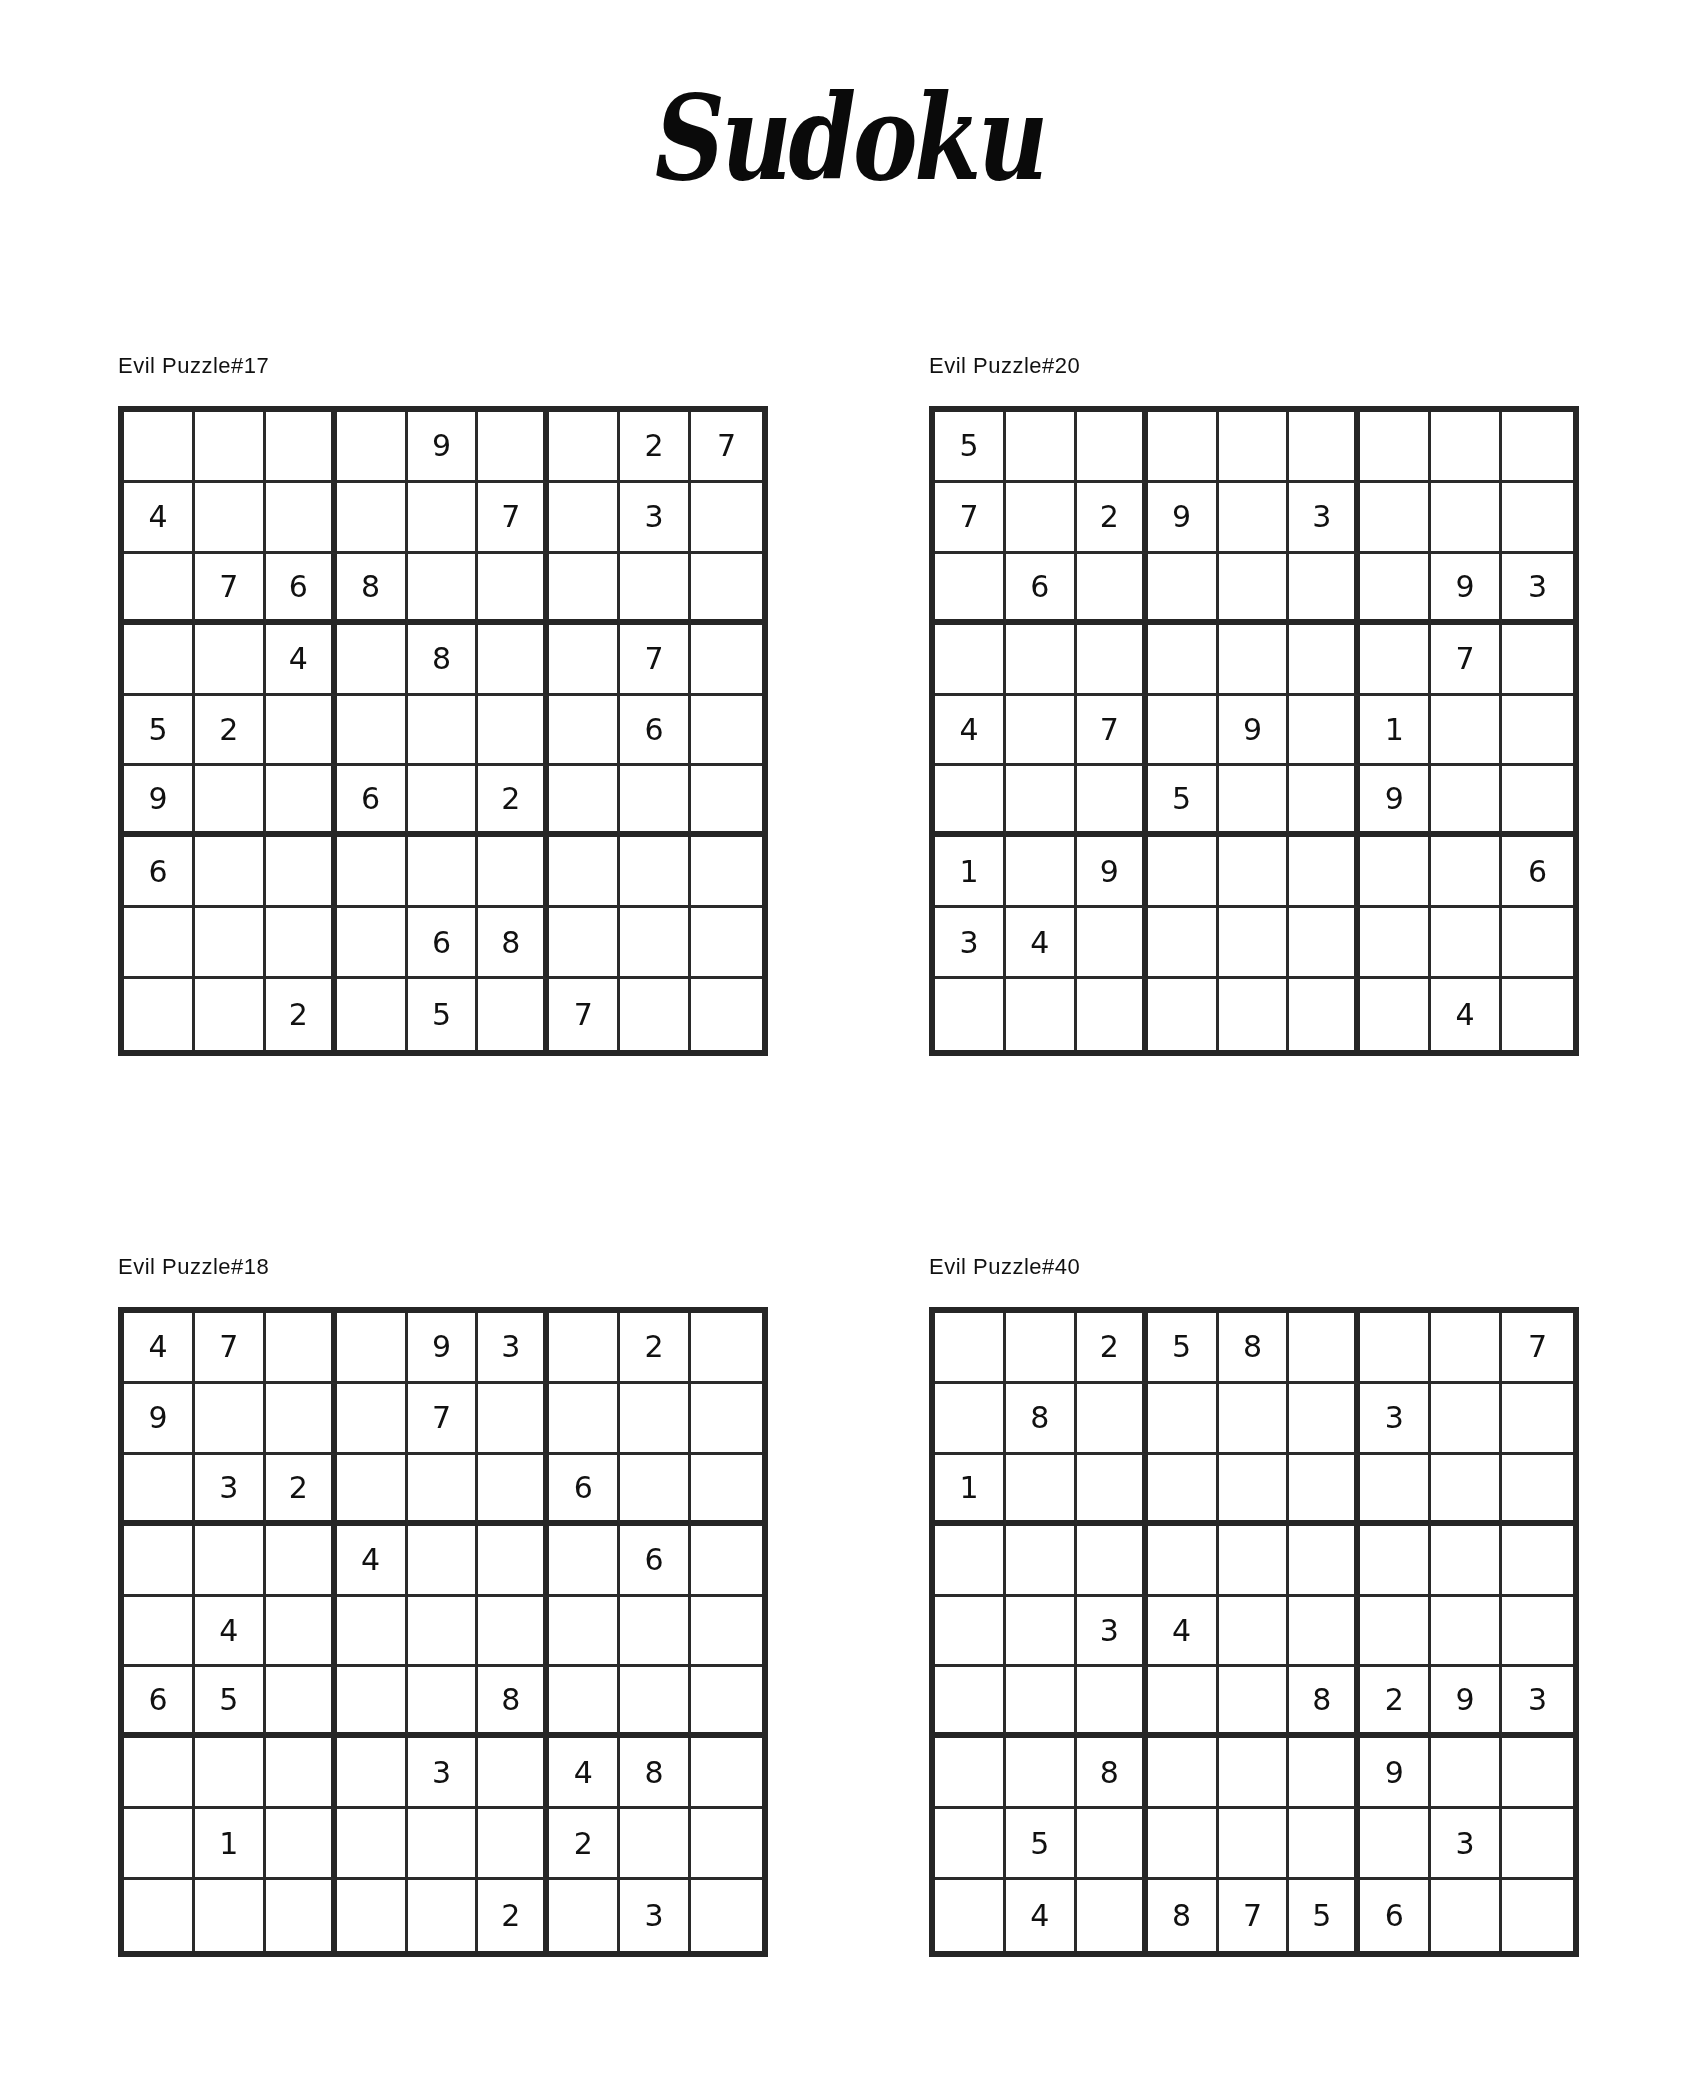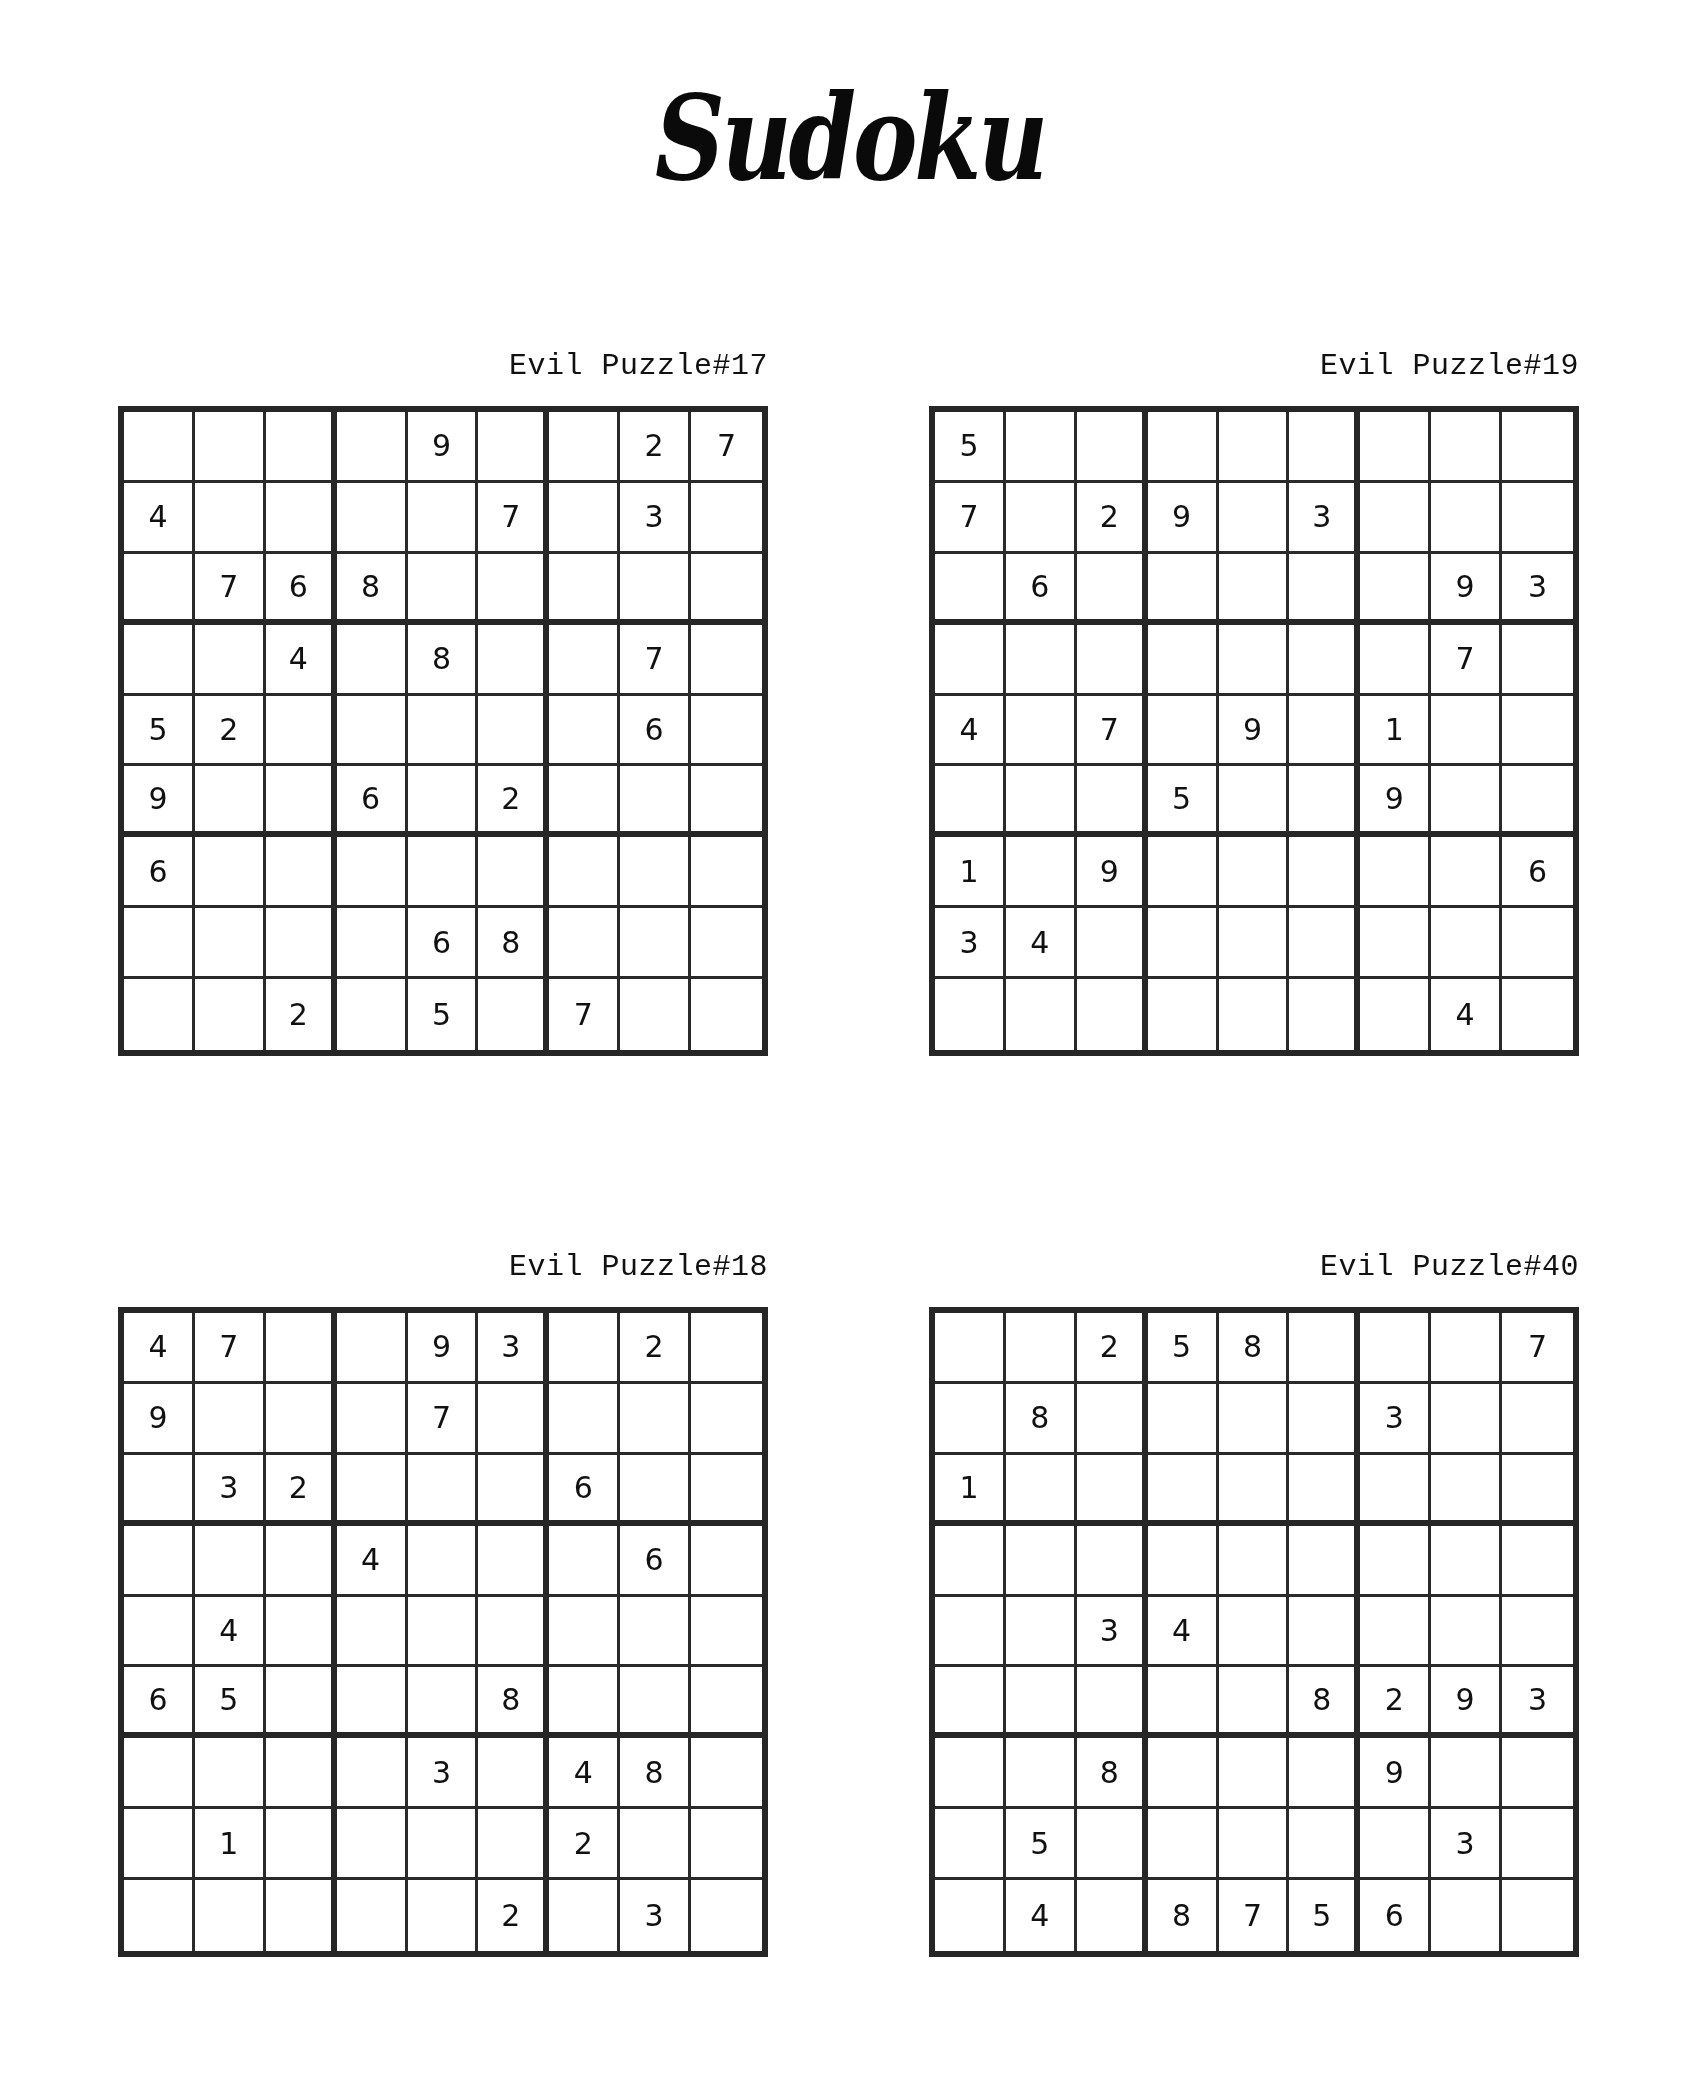--- a/index.html
+++ b/index.html
@@ -32,23 +32,23 @@
     }
     .puzzle {
       position: absolute;
       width: 650px;
     }
     .puzzle-title {
       position: absolute;
       left: 0;
       width: 650px;
       top: -60px;
-      text-align: right;
-      font-family: Liberation Mono, monospace;
-      font-size: 30px;
+      text-align: left;
+      font-family: Liberation Sans, sans-serif;
+      font-size: 22px;
       line-height: 40px;
       letter-spacing: 0.5px;
       color: #111111;
     }
     .grid {
       position: absolute;
       left: 0;
       top: 0;
       width: 650px;
       height: 650px;
@@ -161,21 +161,21 @@
       <div class="cell c4 r9"></div>
       <div class="cell c5 r9">5</div>
       <div class="cell c6 r9"></div>
       <div class="cell c7 r9">7</div>
       <div class="cell c8 r9"></div>
       <div class="cell c9 r9"></div>
     </div>
 </div>
 
 <div class="puzzle" style="left:929px; top:406px;">
-  <div class="puzzle-title">Evil Puzzle#19</div>
+  <div class="puzzle-title">Evil Puzzle#20</div>
   <div class="grid">
       <div class="cell c1 r1">5</div>
       <div class="cell c2 r1"></div>
       <div class="cell c3 r1"></div>
       <div class="cell c4 r1"></div>
       <div class="cell c5 r1"></div>
       <div class="cell c6 r1"></div>
       <div class="cell c7 r1"></div>
       <div class="cell c8 r1"></div>
       <div class="cell c9 r1"></div>

